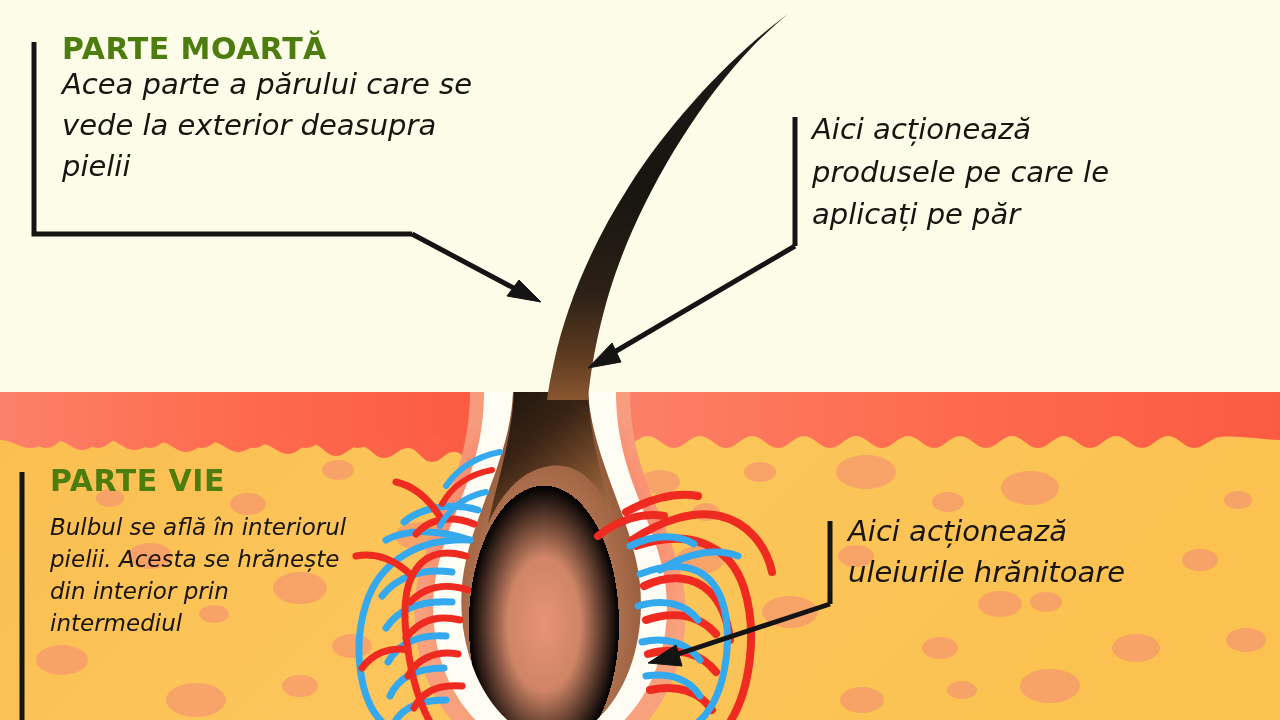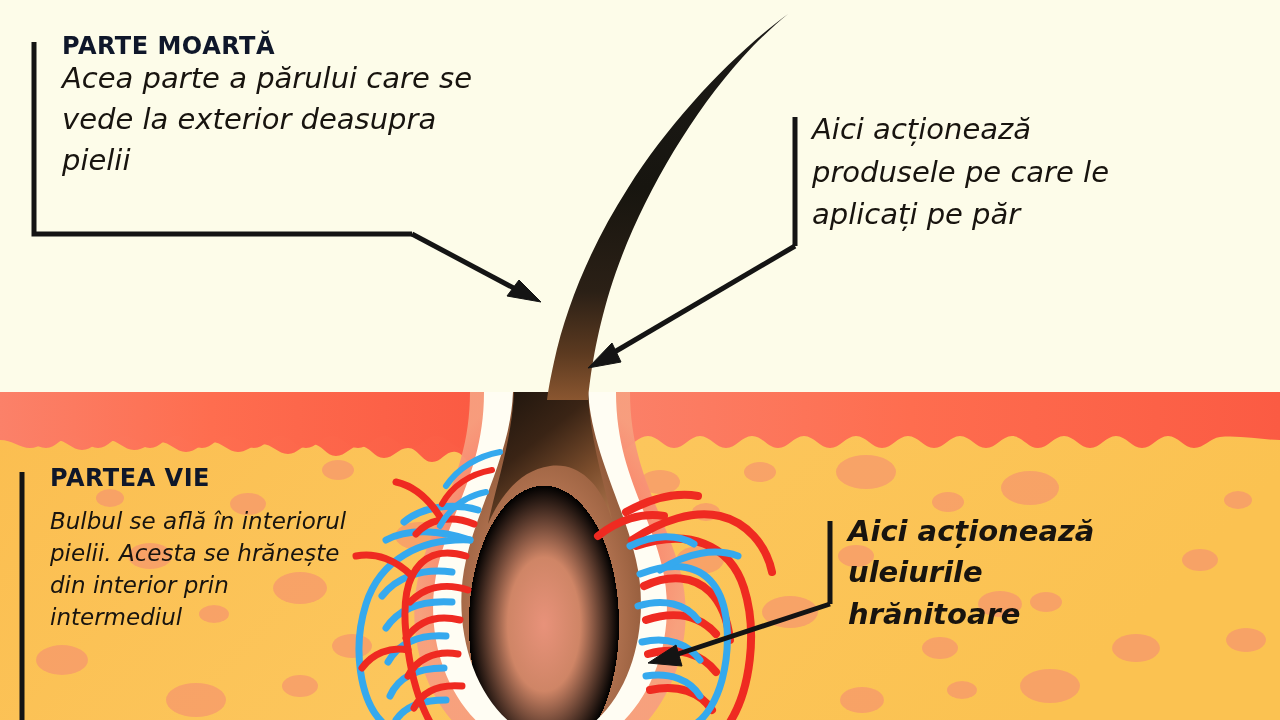--- a/index.html
+++ b/index.html
@@ -7,38 +7,38 @@
     width:1280px;height:720px;overflow:hidden;
     background:#fdfce9;
     font-family:"DejaVu Sans","Liberation Sans",sans-serif;
   }
   #stage{position:relative;width:1280px;height:720px;overflow:hidden;background:#fdfce9;}
   #art{position:absolute;left:0;top:0;width:1280px;height:720px;}
 
   .callout{position:absolute;}
   .ct-title{
     font-family:"DejaVu Sans","Liberation Sans",sans-serif;
-    font-weight:bold;font-size:24px;letter-spacing:0.5px;color:#0f172a;
+    font-weight:bold;font-size:30px;letter-spacing:0.5px;color:#4d7c0f;
     white-space:nowrap;line-height:1;
   }
   .ct-body{
     font-family:"DejaVu Sans","Liberation Sans",sans-serif;
     font-style:italic;font-size:29px;line-height:1.42;color:#18140f;
   }
   #co-dead{left:62px;top:34px;width:420px;}
   #co-dead .ct-body{}
 
   #co-products{left:812px;top:108px;width:330px;}
   #co-products .ct-body{font-size:29px;line-height:1.47;}
 
   #co-live{left:50px;top:466px;width:310px;}
   #co-live .ct-body{margin-top:16px;font-size:23px;line-height:1.39;}
 
   #co-oils{left:848px;top:511px;width:300px;}
-  #co-oils .ct-body{font-size:29px;line-height:1.43;font-weight:bold;}
+  #co-oils .ct-body{font-size:29px;line-height:1.43;}
 </style>
 </head>
 <body>
 
 <div id="stage">
 
   <svg id="art" viewBox="0 0 1280 720" xmlns="http://www.w3.org/2000/svg">
     <defs>
       <linearGradient id="gShaft" x1="0" y1="0" x2="0" y2="1">
         <stop offset="0%" stop-color="#1c1a18"></stop>
@@ -338,21 +338,21 @@
   <div class="callout" id="co-dead">
     <div class="ct-title">PARTE MOARTĂ</div>
     <div class="ct-body">Acea parte a părului care se vede la exterior deasupra pielii</div>
   </div>
 
   <div class="callout" id="co-products">
     <div class="ct-body">Aici acționează produsele pe care le aplicați pe păr</div>
   </div>
 
   <div class="callout" id="co-live">
-    <div class="ct-title">PARTEA VIE</div>
+    <div class="ct-title">PARTE VIE</div>
     <div class="ct-body">Bulbul se află în interiorul pielii. Acesta se hrănește din interior prin intermediul</div>
   </div>
 
   <div class="callout" id="co-oils">
     <div class="ct-body">Aici acționează uleiurile hrănitoare</div>
   </div>
 
 </div>
 
 </body></html>

